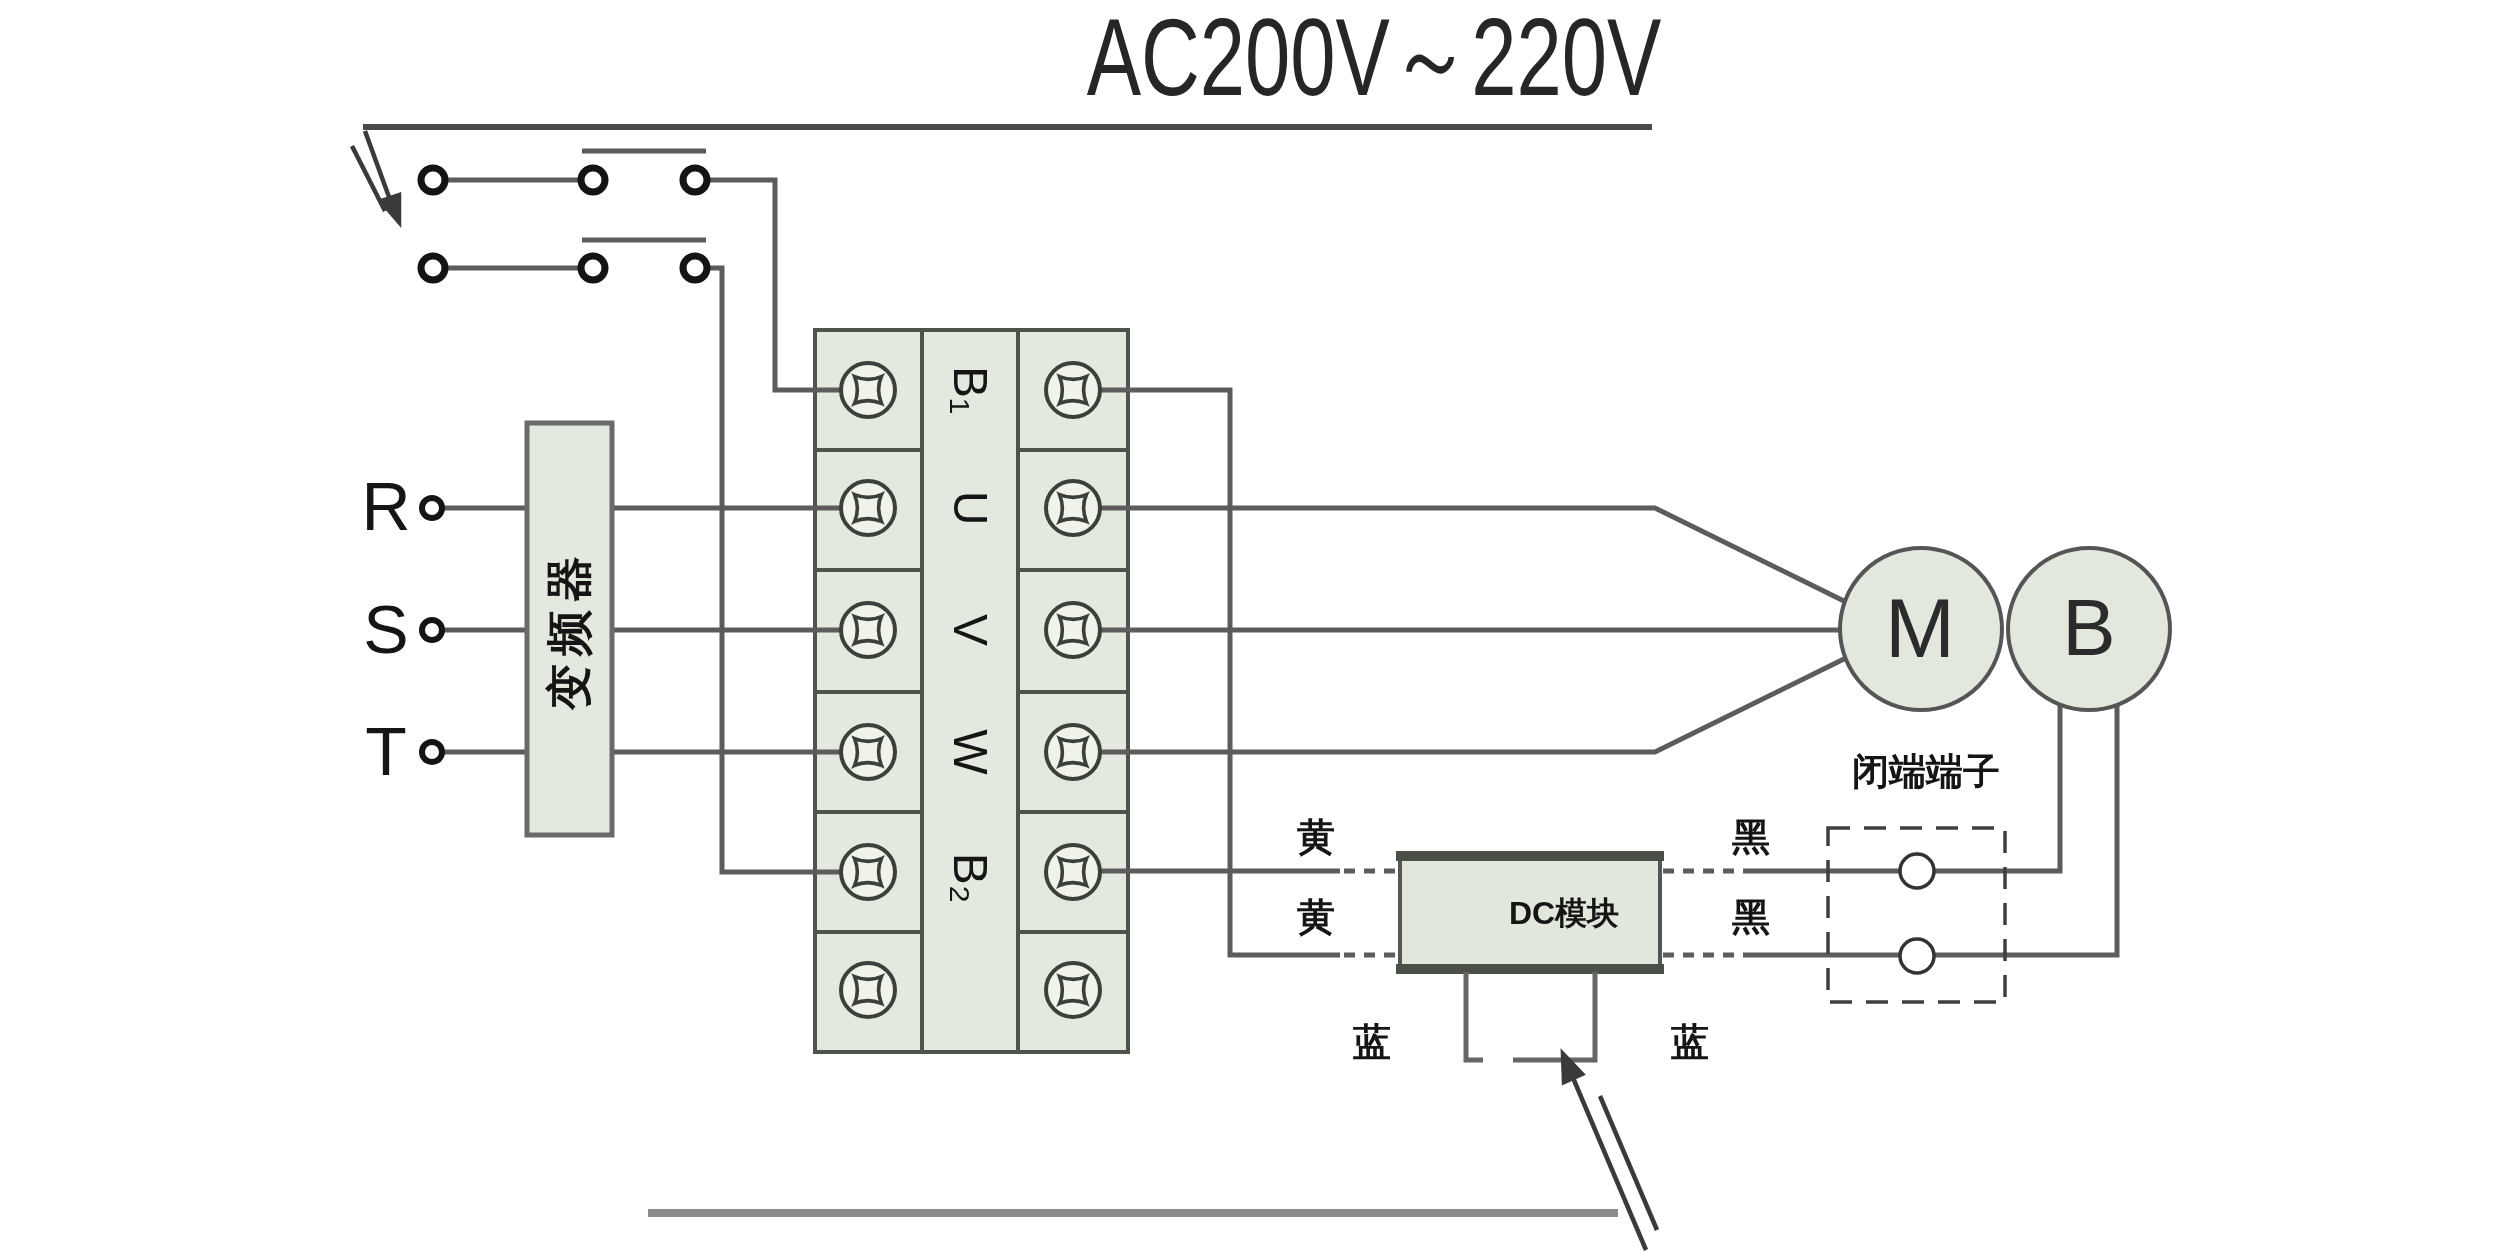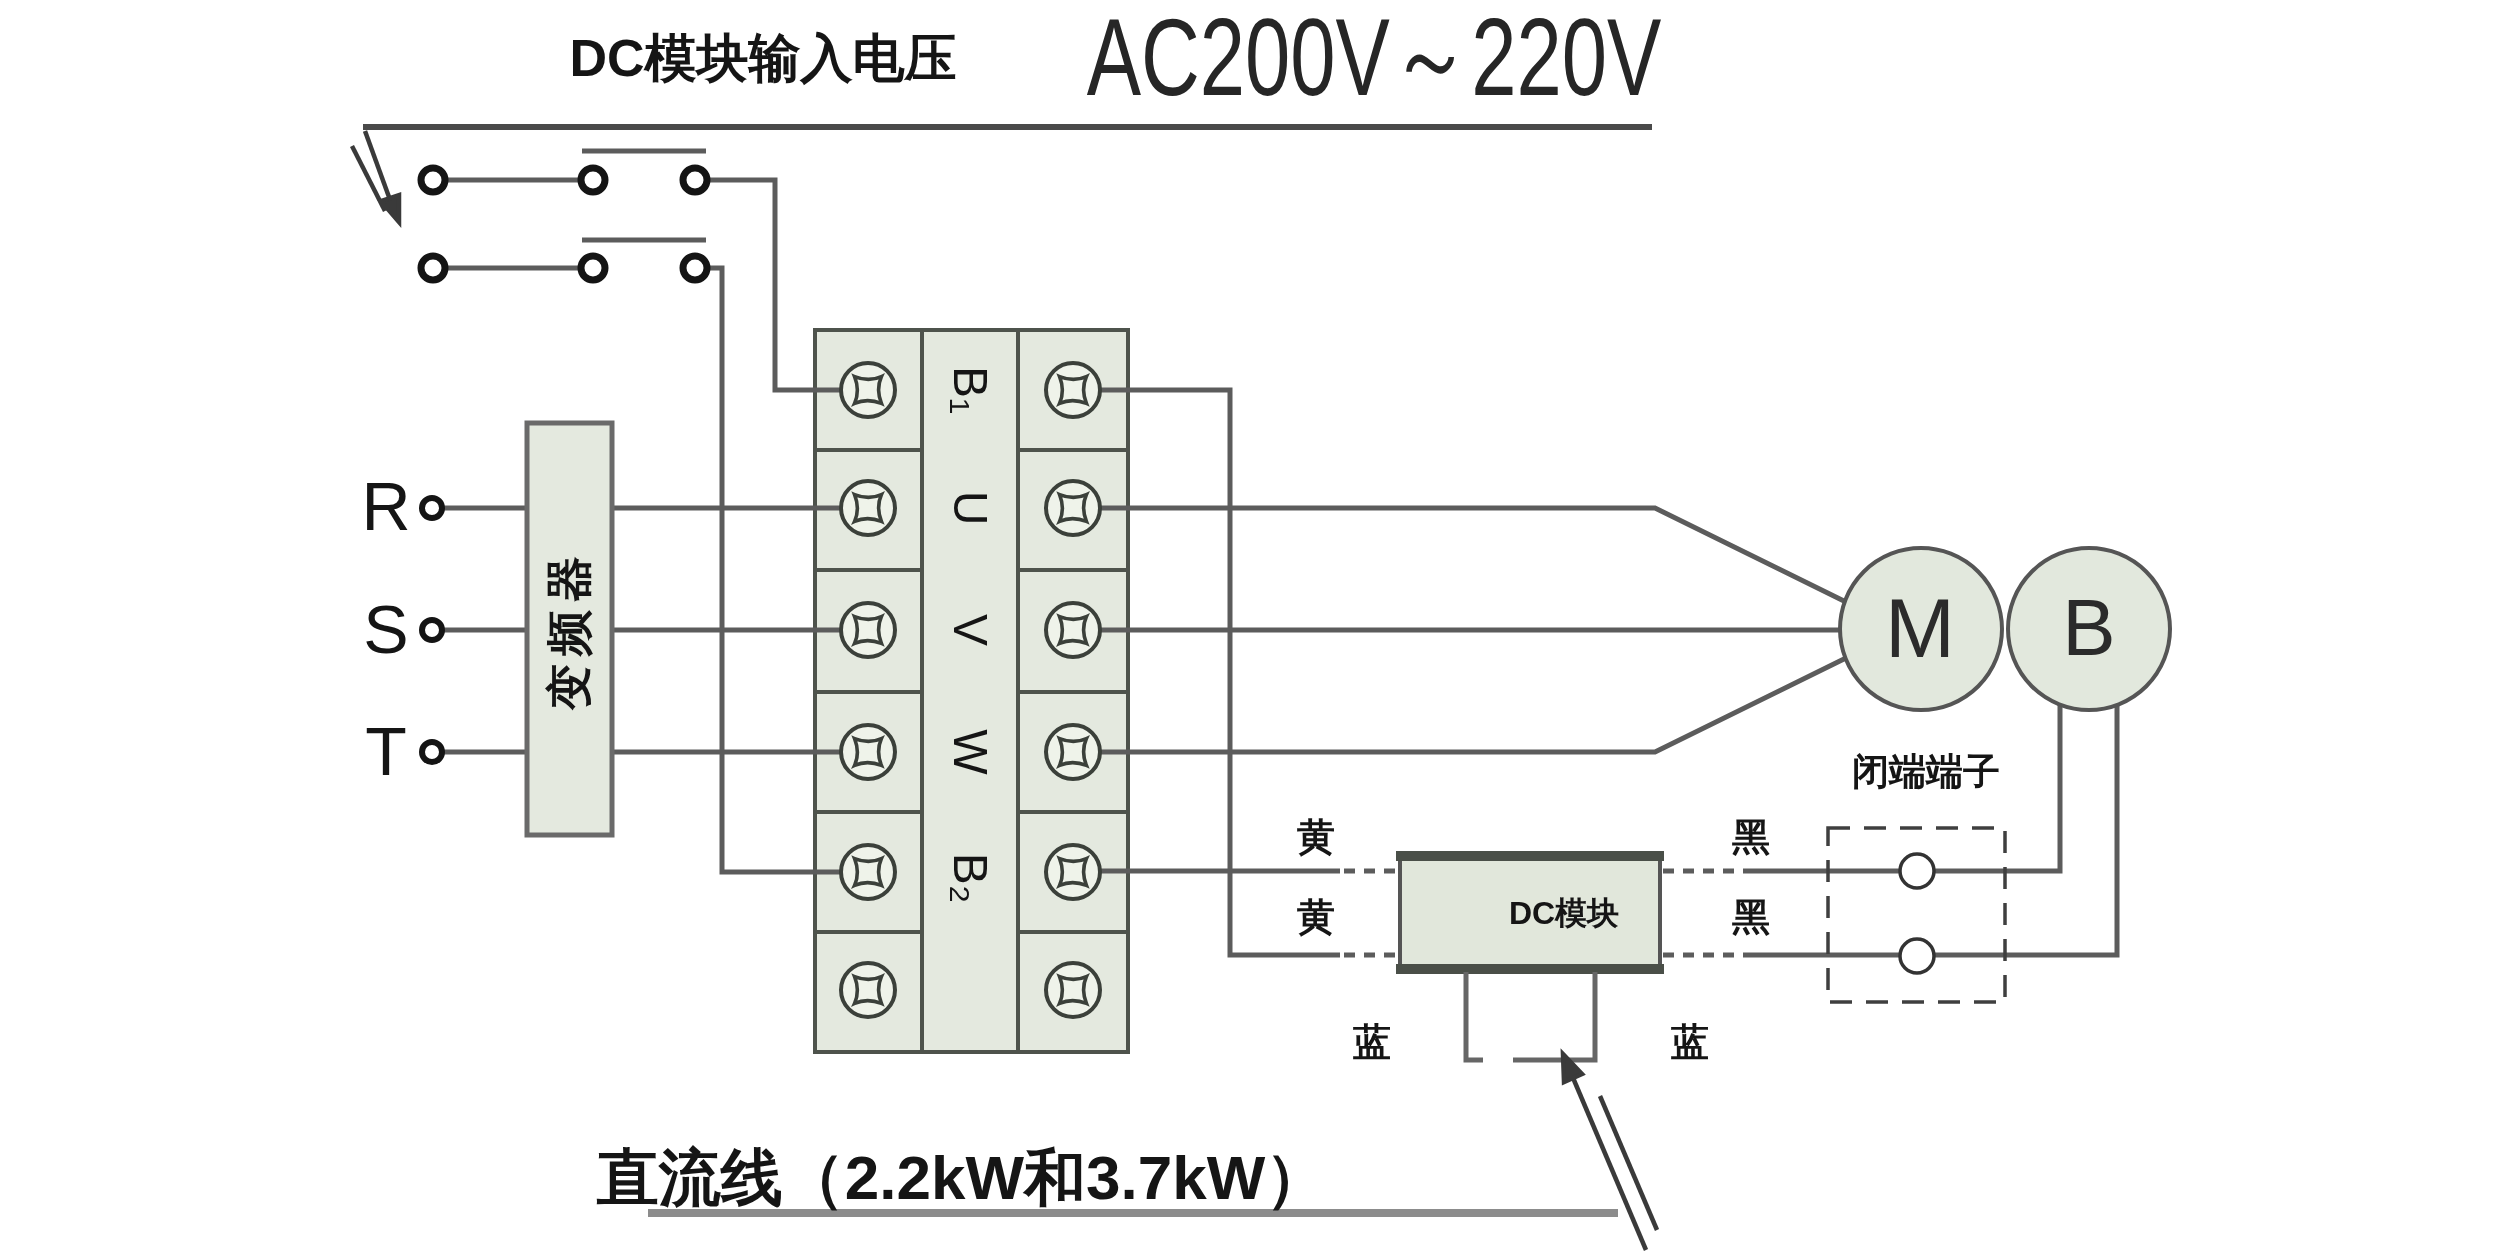--- a/index.html
+++ b/index.html
@@ -144,21 +144,20 @@
     </g>
 
     <line x1="648" y1="1213" x2="1618" y2="1213" stroke="#8c8c8c" stroke-width="8"></line>
     <g stroke="#3a3a3a" stroke-width="4.5" fill="#3a3a3a">
       <line x1="1646" y1="1250" x2="1568" y2="1066"></line>
       <line x1="1657" y1="1230" x2="1600" y2="1096"></line>
       <polygon points="1563,1054 1582,1074 1564,1082"></polygon>
     </g>
   </svg>
 
-  <div class="lbl c b700" style="left:763px;top:58px;font-size:52px;">DC模块输入电压</div>
 
   <div class="lbl" style="left:1374px;top:57px;font-size:110px;font-weight:400;transform:translate(-50%,-50%) scaleX(0.74);color:#262626;">AC200V～220V</div>
 
   <div class="lbl c b500" style="left:386px;top:506px;font-size:68px;">R</div>
   <div class="lbl c b500" style="left:386px;top:629px;font-size:68px;">S</div>
   <div class="lbl c b500" style="left:386px;top:751px;font-size:68px;">T</div>
 
   <div class="lbl rot-ccw b600" style="left:569px;top:629px;font-size:46px;letter-spacing:8px;">变频器</div>
 
   <div class="lbl rot-cw b500" style="left:970px;top:390px;font-size:48px;">B₁</div>
@@ -174,14 +173,13 @@
 
   <div class="lbl c b700" style="left:1564px;top:913px;font-size:32px;">DC模块</div>
 
   <div class="lbl c b700" style="left:1316px;top:837px;font-size:38px;">黄</div>
   <div class="lbl c b700" style="left:1316px;top:917px;font-size:38px;">黄</div>
   <div class="lbl c b700" style="left:1751px;top:837px;font-size:38px;">黑</div>
   <div class="lbl c b700" style="left:1751px;top:917px;font-size:38px;">黑</div>
   <div class="lbl c b700" style="left:1372px;top:1042px;font-size:38px;">蓝</div>
   <div class="lbl c b700" style="left:1690px;top:1042px;font-size:38px;">蓝</div>
 
-  <div class="lbl c b700" style="left:962px;top:1178px;font-size:62px;">直流线（2.2kW和3.7kW）</div>
 </div>
 
 </body></html>

